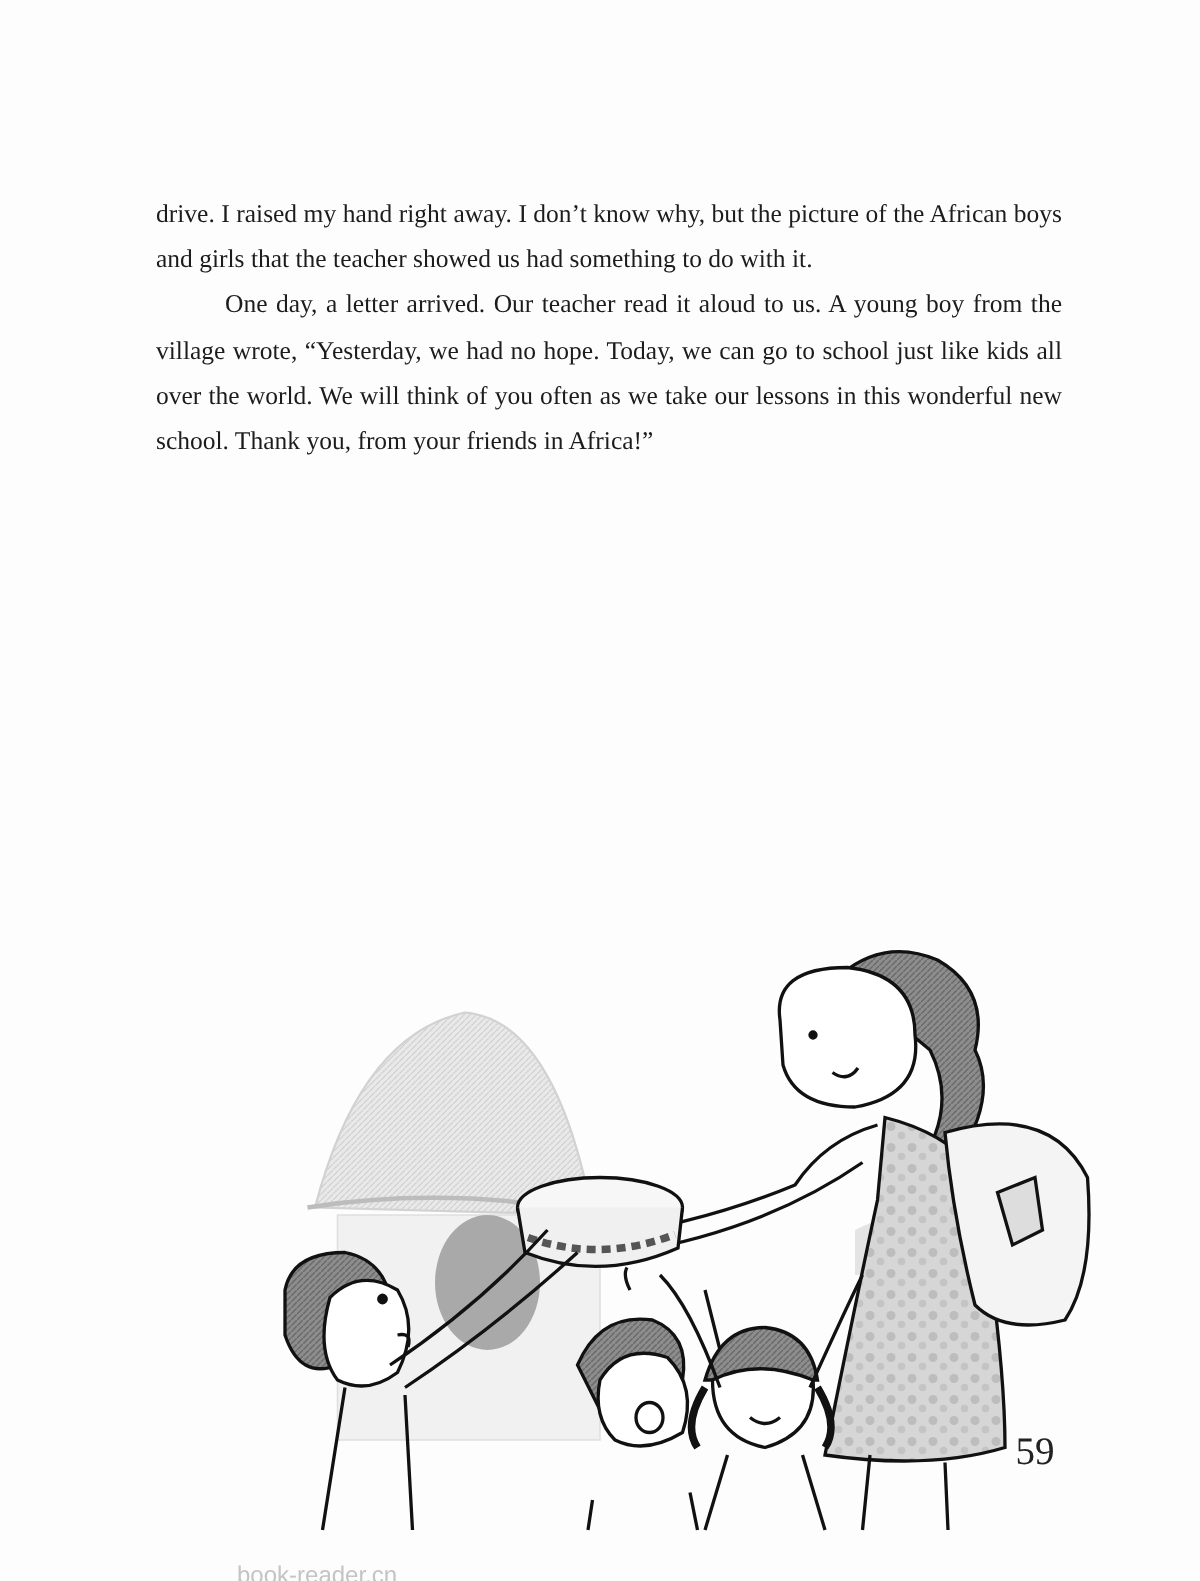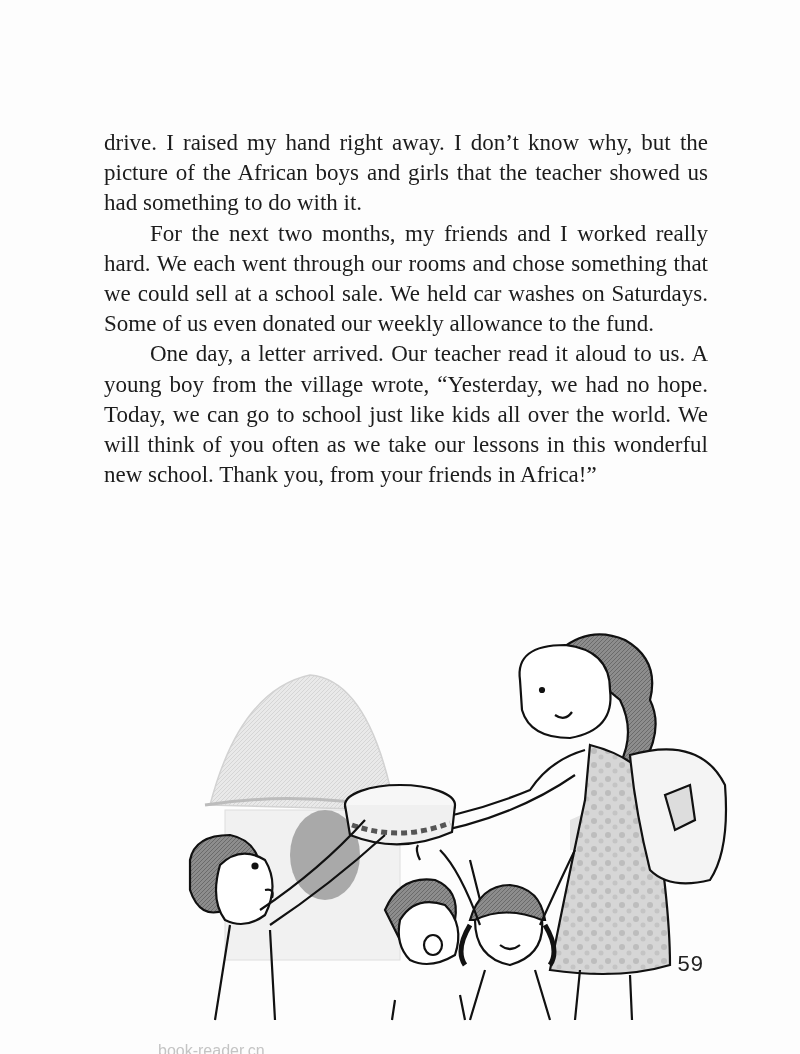--- a/index.html
+++ b/index.html
@@ -1,44 +1,43 @@
 <!DOCTYPE html>
 <html><head>
 <meta charset="utf-8">
 <style>
   html, body { margin: 0; padding: 0; background: #ffffff; }
   body { width: 800px; height: 1054px; position: relative; overflow: hidden; }
   .page { position: absolute; left: 0; top: 0; width: 800px; height: 1054px; background: #fdfdfd; }
   .text-block {
     position: absolute; left: 104px; top: 128px; width: 604px;
     font-family: "Liberation Serif", "DejaVu Serif", serif;
-    font-size: 23px; color: #1c1c1c; line-height: 30.2px;
+    font-size: 17px; color: #1c1c1c; line-height: 30.2px;
   }
   .para { margin: 0; text-align: justify; text-align-last: left; }
   .para.indent { text-indent: 46px; }
   .illustration { position: absolute; left: 170px; top: 620px; width: 600px; height: 420px; }
   .page-number {
     position: absolute; left: 677px; top: 953px;
-    font-family: Liberation Mono, monospace;
-    font-size: 22px; color: #222;
+    font-family: Liberation Serif, serif;
+    font-size: 26px; color: #222;
   }
   .watermark {
     position: absolute; left: 158px; top: 1031px;
     font-family: "Liberation Sans", "DejaVu Sans", sans-serif;
     font-size: 16px; color: #c4c4c4; margin-top: 11px;
   }
 </style>
 </head>
 <body>
 
 <div class="page">
 
   <div class="text-block">
     <p class="para">drive. I raised my hand right away. I don’t know why, but the picture of the African boys and girls that the teacher showed us had something to do with it.</p>
-    <p class="para indent">For the next two months, my friends and I worked really hard. We each went through our rooms and chose something that we could sell at a school sale. We held car washes on Saturdays. Some of us even donated our weekly allowance to the fund.</p>
     <p class="para indent">One day, a letter arrived. Our teacher read it aloud to us. A young boy from the village wrote, “Yesterday, we had no hope. Today, we can go to school just like kids all over the world. We will think of you often as we take our lessons in this wonderful new school. Thank you, from your friends in Africa!”</p>
   </div>
 
   <div class="illustration">
     <svg width="600" height="420" viewBox="0 0 600 420" xmlns="http://www.w3.org/2000/svg">
       <defs>
         <pattern id="hatch" width="4" height="4" patternUnits="userSpaceOnUse">
           <rect width="4" height="4" fill="#e9e9e9"></rect>
           <path d="M0 4 L4 0" stroke="#cfcfcf" stroke-width="0.8"></path>
         </pattern>

